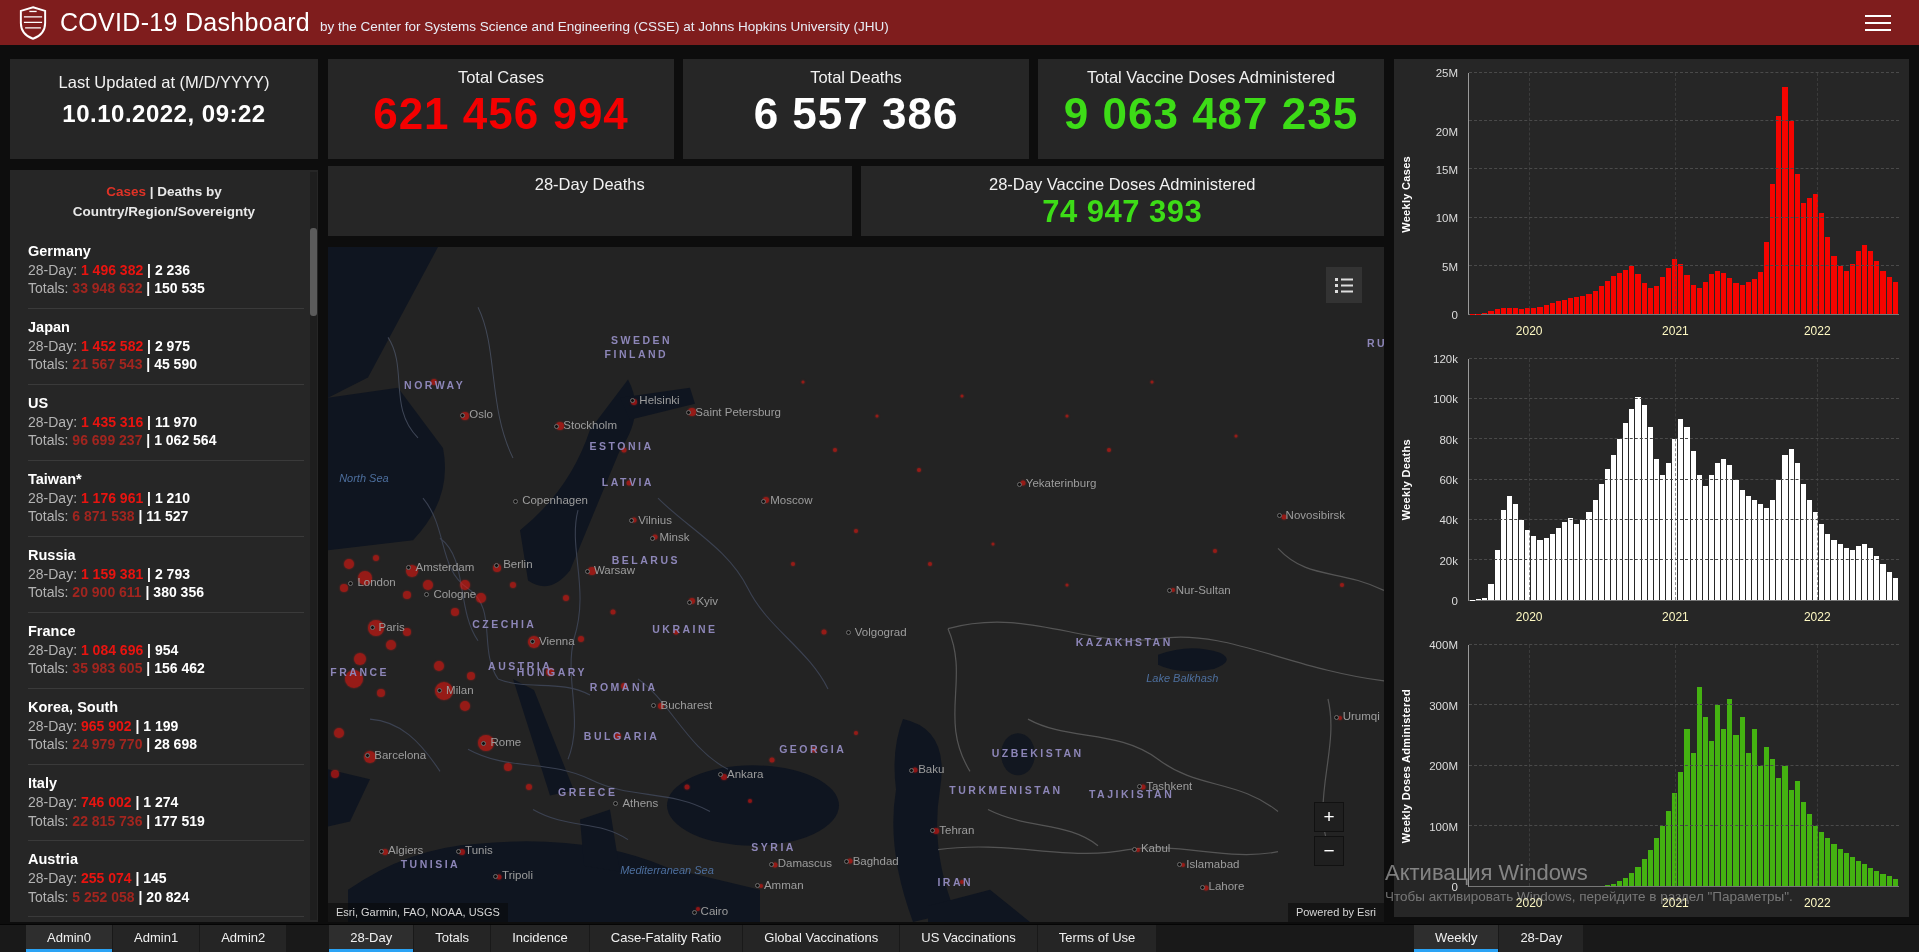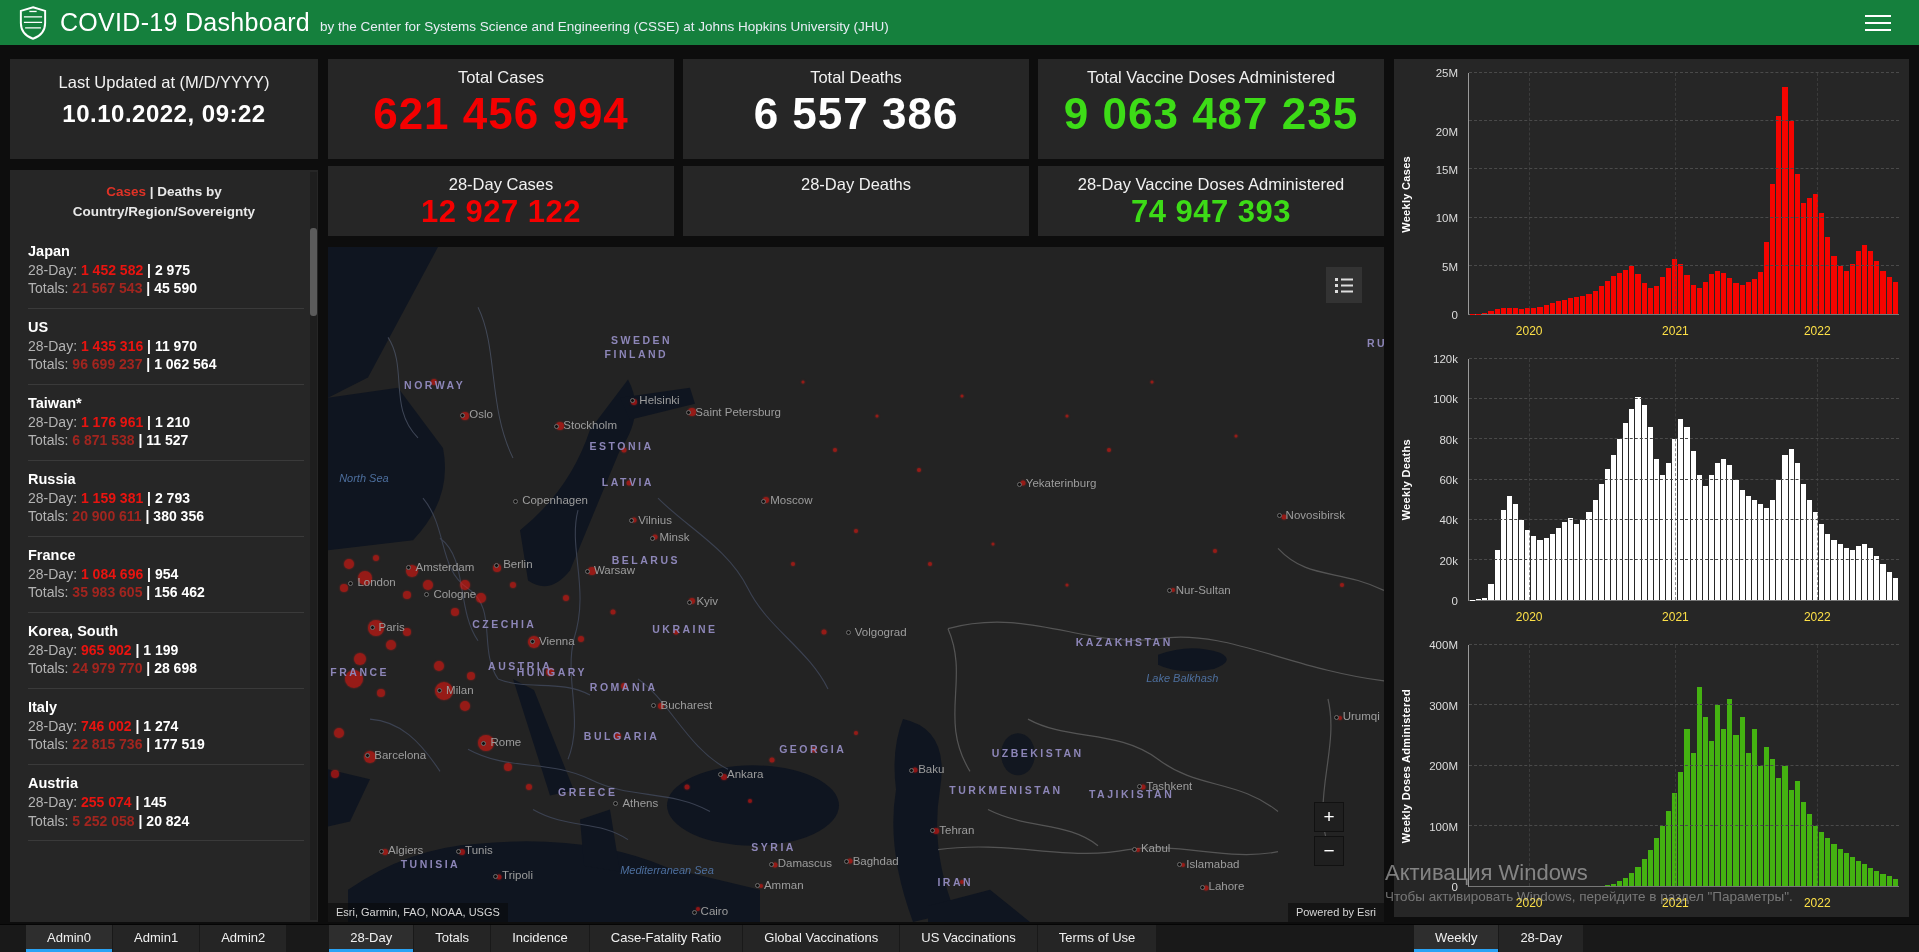--- a/index.html
+++ b/index.html
@@ -1,20 +1,20 @@
 <!DOCTYPE html>
 <html><head>
 <meta charset="utf-8">
 <style>
   * { margin:0; padding:0; box-sizing:border-box; }
   html,body { width:1919px; height:952px; overflow:hidden; }
   body { background:#0d0d0d; font-family:"Liberation Sans", sans-serif; color:#eee; position:relative; }
 
   
-  .hdr { position:absolute; left:0; top:0; width:1919px; height:45px; background:#15803d;
+  .hdr { position:absolute; left:0; top:0; width:1919px; height:45px; background:#7f1d1d;
          display:flex; align-items:center; padding:0 18px; z-index:50; }
   .hdr .logo { width:30px; height:34px; margin-right:12px; flex:0 0 auto; }
   .hdr .titlewrap { display:flex; align-items:baseline; gap:10px; white-space:nowrap; }
   .hdr .title { font-size:25px; font-weight:400; letter-spacing:.3px; color:#fff; }
   .hdr .subtitle { font-size:13.5px; color:#e8ecf5; }
   .hdr .spacer { flex:1; }
   .burger { width:26px; display:flex; flex-direction:column; gap:5px; cursor:pointer; margin-right:10px; }
   .burger i { display:block; height:2px; background:#fff; }
 
   
@@ -75,21 +75,21 @@
   .chart-block { position:relative; width:100%; height:286px; }
   .cyl { position:absolute; left:2px; top:10px; bottom:26px; width:20px; display:flex; align-items:center; justify-content:center; }
   .cyl span { writing-mode:vertical-rl; transform:rotate(180deg); font-size:11px; font-weight:700; color:#fff; letter-spacing:.3px; }
   .yticks { position:absolute; left:22px; top:14px; bottom:30px; width:48px; }
   .ytick { position:absolute; right:6px; transform:translateY(-50%); font-size:11.5px; color:#dcdcdc; }
   .plot { position:absolute; left:74px; right:10px; top:14px; bottom:30px; border-left:1px solid #9a9a9a; border-bottom:1px solid #777; }
   .gridline { position:absolute; left:0; right:0; border-top:1px dashed #4a4a4a; }
   .vline { position:absolute; top:0; bottom:0; border-left:1px dashed #4a4a4a; opacity:.6; }
   .bars { position:absolute; inset:0; display:flex; align-items:flex-end; padding-left:1px; }
   .bar { flex:1 1 0; margin-right:1px; }
-  .xtick { position:absolute; bottom:-24px; transform:translateX(-50%); font-size:12px; color:#fde047; }
+  .xtick { position:absolute; bottom:-24px; transform:translateX(-50%); font-size:12px; color:#fef9c3; }
 
   .wm { position:absolute; left:1385px; z-index:20; pointer-events:none; }
   .wm1 { top:860px; font-size:22px; color:rgba(210,210,210,.55); }
   .wm2 { top:889px; font-size:13.5px; color:rgba(200,200,200,.5); }
 
   
   .tabbar { position:absolute; left:0; bottom:0; width:1919px; height:28px; background:#191919; z-index:40;
             display:flex; align-items:stretch; border-top:1px solid #050505; }
   .tabs-left { display:flex; margin-left:26px; }
   .tabs-right { position:absolute; left:1414px; top:0; bottom:0; display:flex; }
@@ -124,20 +124,25 @@
   <div class="val">10.10.2022, 09:22</div>
 </div>
 
 <div class="card countries">
   <div class="chead">
     <span class="red">Cases</span><span> | Deaths by</span><br>
     <span>Country/Region/Sovereignty</span>
   </div>
   <div class="clist" id="country-list">
       <div class="crow">
+        <div class="cname">Germany</div>
+        <div class="cline">28-Day: <span class="rc">1 496 382</span><span class="wt"> | </span><span class="wt">2 236</span></div>
+        <div class="cline">Totals: <span class="rt">33 948 632</span><span class="wt"> | </span><span class="wt">150 535</span></div>
+      </div>
+      <div class="crow">
         <div class="cname">Japan</div>
         <div class="cline">28-Day: <span class="rc">1 452 582</span><span class="wt"> | </span><span class="wt">2 975</span></div>
         <div class="cline">Totals: <span class="rt">21 567 543</span><span class="wt"> | </span><span class="wt">45 590</span></div>
       </div>
       <div class="crow">
         <div class="cname">US</div>
         <div class="cline">28-Day: <span class="rc">1 435 316</span><span class="wt"> | </span><span class="wt">11 970</span></div>
         <div class="cline">Totals: <span class="rt">96 699 237</span><span class="wt"> | </span><span class="wt">1 062 564</span></div>
       </div>
       <div class="crow">
@@ -185,24 +190,20 @@
     <div class="stat-card">
       <div class="slbl">Total Deaths</div>
       <div class="snum" style="color: rgb(255, 255, 255);">6 557 386</div>
     </div>
     <div class="stat-card">
       <div class="slbl">Total Vaccine Doses Administered</div>
       <div class="snum" style="color: rgb(61, 220, 23);">9 063 487 235</div>
     </div>
   </div>
 <div class="statsrow" id="stats-28">
-    <div class="stat-card">
-      <div class="slbl">28-Day Cases</div>
-      <div class="snum" style="color: rgb(244, 0, 0);">12 927 122</div>
-    </div>
     <div class="stat-card">
       <div class="slbl">28-Day Deaths</div>
     </div>
     <div class="stat-card">
       <div class="slbl">28-Day Vaccine Doses Administered</div>
       <div class="snum" style="color: rgb(61, 220, 23);">74 947 393</div>
     </div>
   </div>
 
 <div class="card map" id="map">

